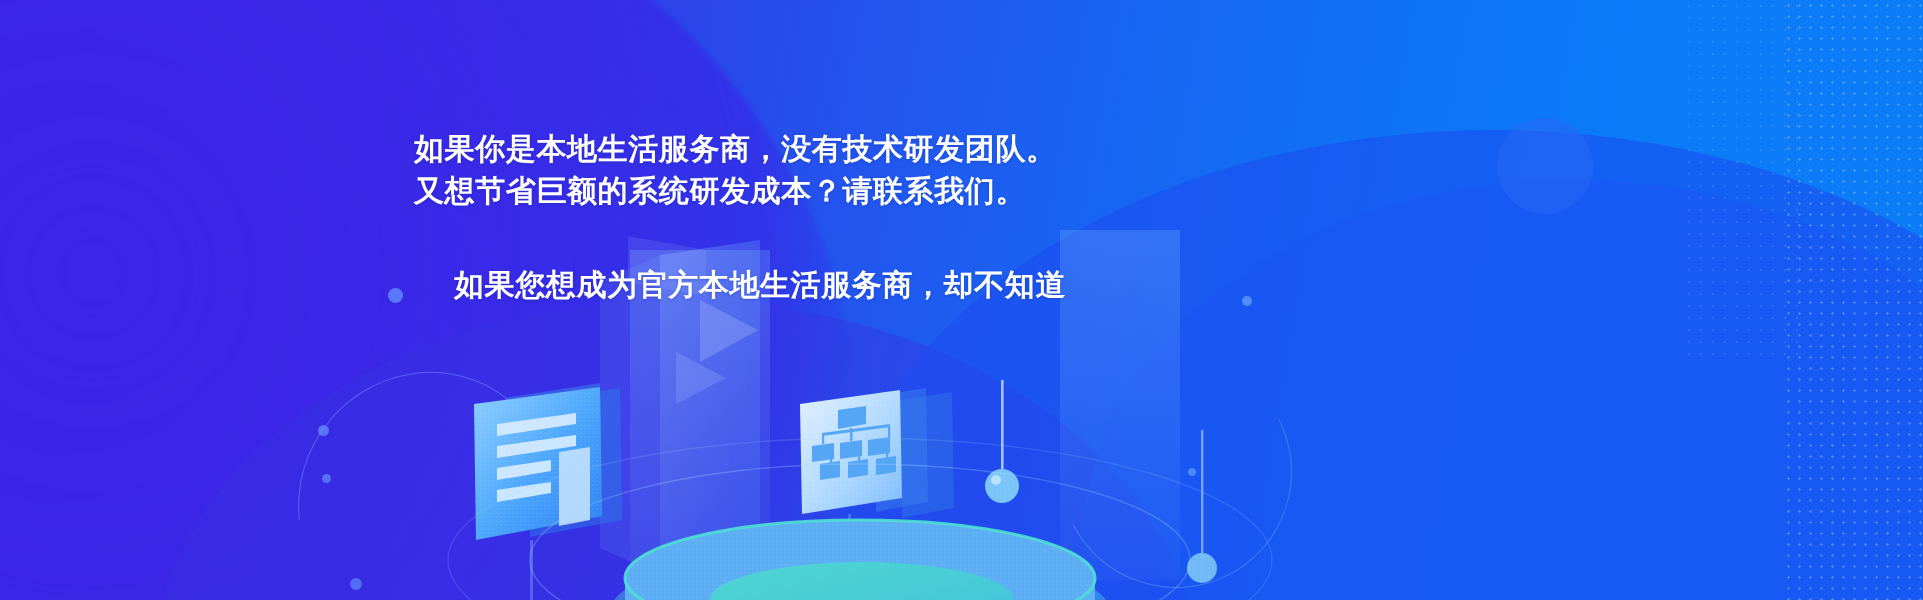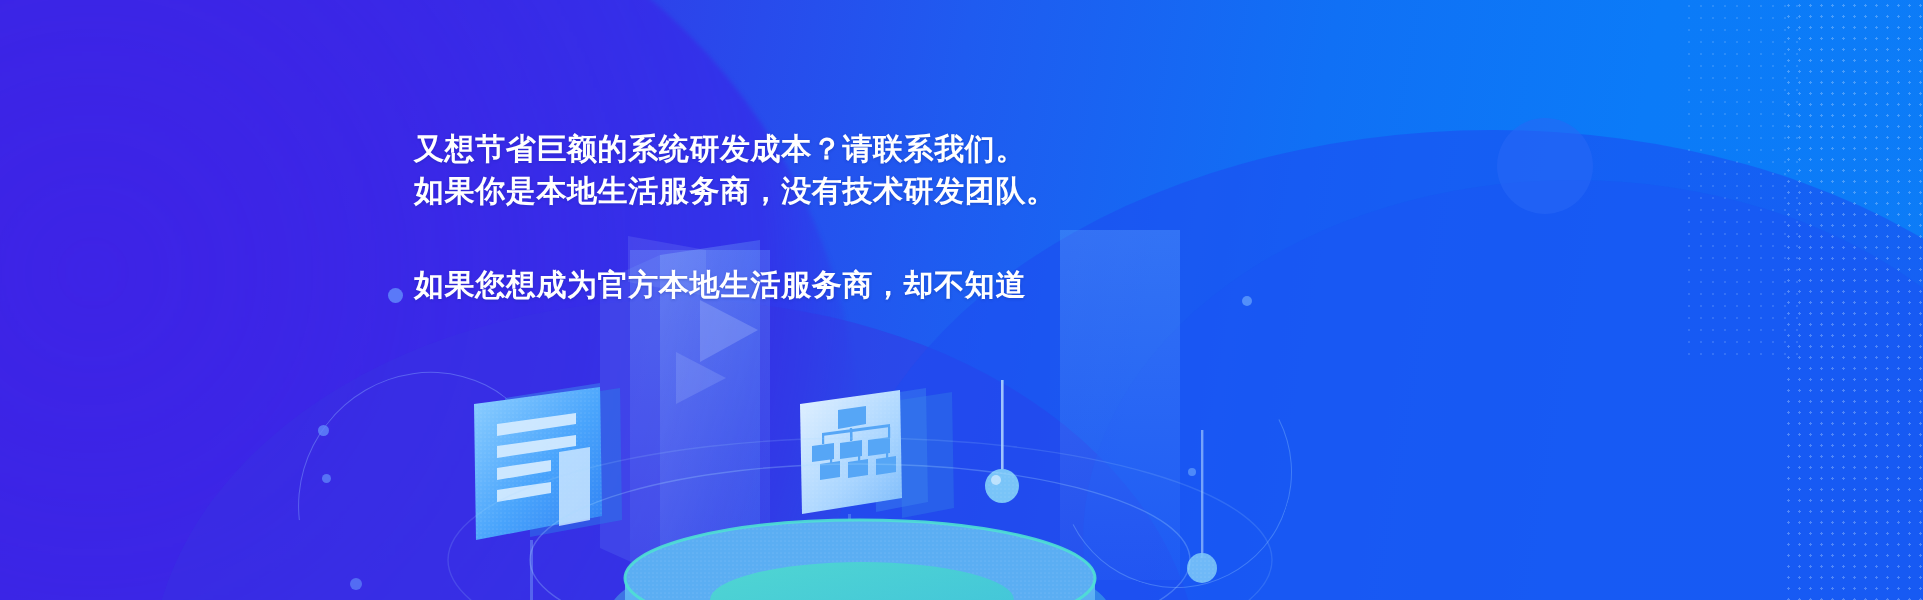--- a/index.html
+++ b/index.html
@@ -108,21 +108,21 @@
 
   
   .copy {
     position: absolute;
     left: 414px;
     top: 128px;
     z-index: 20;
     color: #ffffff;
   }
   .para { margin: 0; }
-  .para + .para { margin-top: 52px; }
+  .para + .para { margin-top: 52px; margin-left: 40px; }
   .line {
     display: block;
     font-size: 30px;
     font-weight: 700;
     line-height: 42px;
     letter-spacing: .6px;
     color: #ffffff;
     text-shadow: 0 1px 3px rgba(14,40,140,.30);
     white-space: nowrap;
   }
@@ -255,22 +255,22 @@
     </g>
 
     <g fill="none" stroke="#A9DCFF" stroke-opacity=".28" stroke-width="1.4">
       <ellipse cx="860" cy="560" rx="330" ry="96"></ellipse>
       <ellipse cx="860" cy="560" rx="412" ry="122" stroke-opacity=".16"></ellipse>
     </g>
   </svg>
 
   <div class="copy">
     <p class="para">
+      <span class="line">如果你是本地生活服务商，没有技术研发团队。</span>
       <span class="line">又想节省巨额的系统研发成本？请联系我们。</span>
-      <span class="line">如果你是本地生活服务商，没有技术研发团队。</span>
     </p>
     <p class="para">
       <span class="line">如果您想成为官方本地生活服务商，却不知道</span>
     </p>
   </div>
 
   <div class="layer noise-overlay"></div>
 </div>
 
 </body></html>

